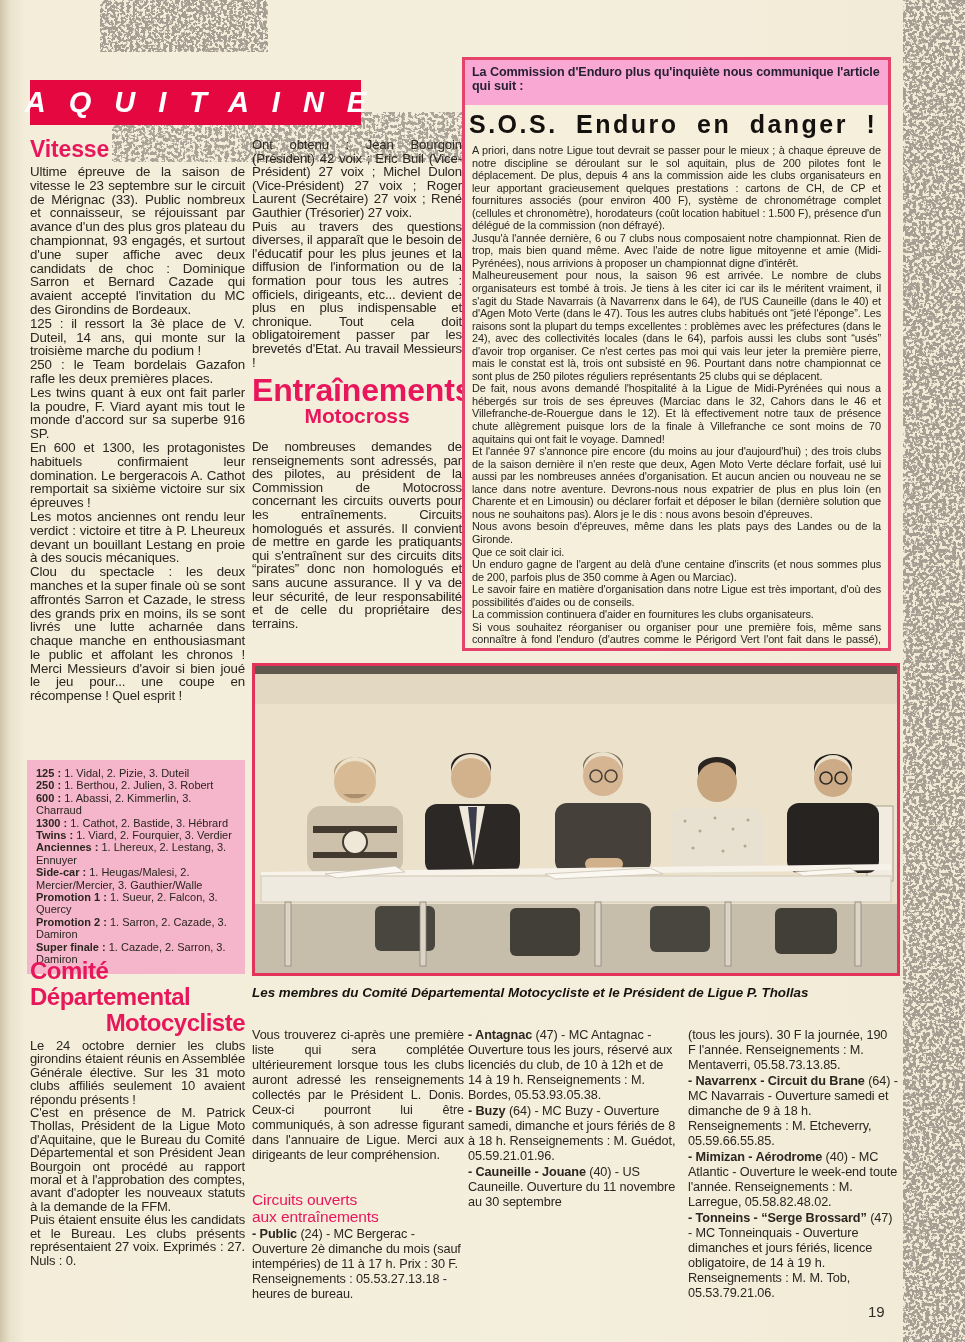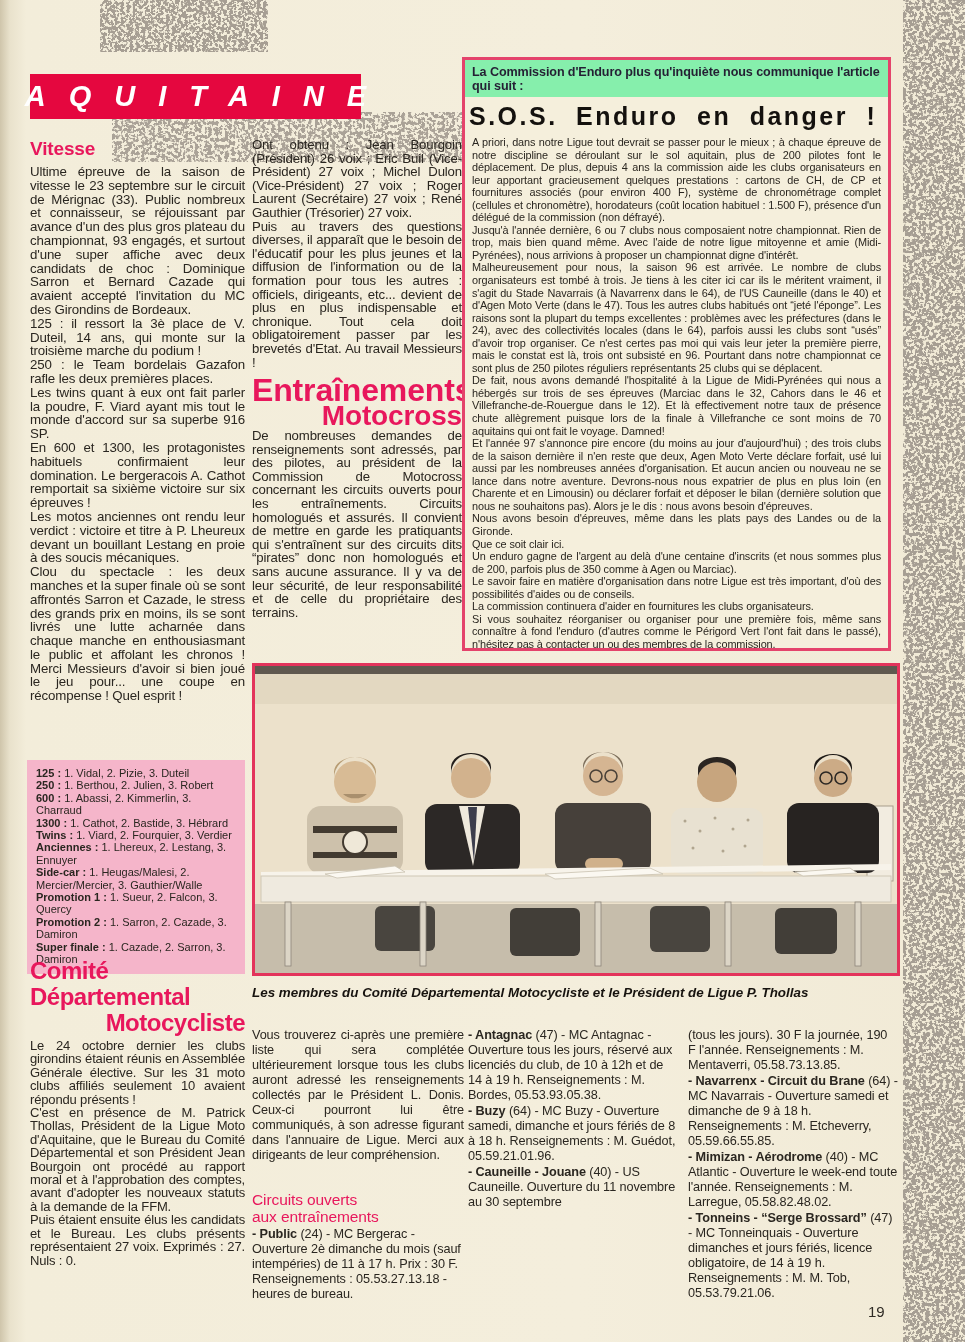--- a/index.html
+++ b/index.html
@@ -1,40 +1,40 @@
 <!DOCTYPE html>
 <html lang="fr"><head>
 <meta charset="utf-8">
 <style>
   html,body{margin:0;padding:0;background:#d9d0ba;}
   #page{position:relative;width:965px;height:1342px;overflow:hidden;
         background:linear-gradient(90deg,#cfc5ab 0px,#e9e2cc 10px,#f3edda 26px,#f4eedc 60%,#f1ead6 100%);
         font-family:"Liberation Sans", sans-serif;color:#2a2620;}
   svg.noise{position:absolute;pointer-events:none;}
   
-  .banner{position:absolute;left:30px;top:74px;width:331px;height:45px;background:#e5073f;
+  .banner{position:absolute;left:30px;top:80px;width:331px;height:45px;background:#e5073f;
           display:flex;align-items:center;justify-content:center;}
   .banner span{color:#ffffff;font-weight:bold;font-style:italic;font-size:29px;
                letter-spacing:23px;text-indent:23px;white-space:nowrap;}
   
   .col{position:absolute;text-align:justify;}
   .col p{margin:0;}
   .body13{font-size:13.3px;line-height:13.8px;letter-spacing:-0.15px;}
   .h-pink{color:#e8175c;font-weight:bold;margin:0;}
   .h-big{font-size:24px;line-height:26px;letter-spacing:-0.5px;}
   
   .results{position:absolute;left:27px;top:760px;width:218px;box-sizing:border-box;
            background:#f5b5ca;padding:7px 7px 8px 9px;font-size:11px;line-height:12.4px;}
   .results p{margin:0;text-align:left;}
   .results b{font-weight:bold;}
   
   .sos{position:absolute;left:462px;top:57px;width:429px;height:594px;box-sizing:border-box;
        border:3px solid #e4436b;background:#f5efdc;overflow:hidden;}
-  .sos-kicker{background:#86efac;color:#241f33;font-weight:bold;font-size:12.6px;
-              padding:5px 7px 4px 7px;letter-spacing:-0.1px;}
+  .sos-kicker{background:#f9a8d4;color:#241f33;font-weight:bold;font-size:12.6px;
+              padding:5px 7px 12px 7px;letter-spacing:-0.1px;}
   .sos-headline{font-size:25px;font-weight:bold;color:#14110e;letter-spacing:2.5px;
                 word-spacing:9px;padding:5px 8px 3px 4px;}
   .sos-body{padding:2px 7px 0 7px;}
   .sos-body p{margin:0;font-size:10.9px;line-height:12.55px;letter-spacing:-0.1px;text-align:justify;}
   
   .photo{position:absolute;left:252px;top:663px;width:648px;height:313px;box-sizing:border-box;
          border:3px solid #e3335b;background:#e9dec8;}
   .caption{position:absolute;left:252px;top:985px;width:648px;font-weight:bold;font-style:italic;
            font-size:13.4px;color:#17130f;text-align:left;}
   
@@ -70,21 +70,21 @@
       <feColorMatrix type="matrix" values="0 0 0 0 0.4  0 0 0 0 0.36  0 0 0 0 0.31  0 0 0 12 -5.4"></feColorMatrix>
       </filter>
     <rect width="100%" height="100%" filter="url(#nz2)"></rect>
   </svg>
 
   <div class="banner">
     <span>AQUITAINE</span>
   </div>
 
   <div class="col body13" style="left:30px;top:136px;width:215px;">
-    <p class="h-pink" style="font-size:19px;line-height:26px;margin-bottom:3px;text-align:left;">Vitesse</p>
+    <p class="h-pink" style="font-size:23px;line-height:26px;margin-bottom:3px;text-align:left;">Vitesse</p>
     <p>Ultime épreuve de la saison de vitesse le 23 septembre sur le circuit de Mérignac (33). Public nombreux et connaisseur, se réjouissant par avance d'un des plus gros plateau du championnat, 93 engagés, et surtout d'une super affiche avec deux candidats de choc : Dominique Sarron et Bernard Cazade qui avaient accepté l'invitation du MC des Girondins de Bordeaux.</p>
     <p>125 : il ressort la 3è place de V. Duteil, 14 ans, qui monte sur la troisième marche du podium !</p>
     <p>250 : le Team bordelais Gazafon rafle les deux premières places.</p>
     <p>Les twins quant à eux ont fait parler la poudre, F. Viard ayant mis tout le monde d'accord sur sa superbe 916 SP.</p>
     <p>En 600 et 1300, les protagonistes habituels confirmaient leur domination. Le bergeracois A. Cathot remportait sa sixième victoire sur six épreuves !</p>
     <p>Les motos anciennes ont rendu leur verdict : victoire et titre à P. Lheureux devant un bouillant Lestang en proie à des soucis mécaniques.</p>
     <p>Clou du spectacle : les deux manches et la super finale où se sont affrontés Sarron et Cazade, le stress des grands prix en moins, ils se sont livrés une lutte acharnée dans chaque manche en enthousiasmant le public et affolant les chronos ! Merci Messieurs d'avoir si bien joué le jeu pour... une coupe en récompense ! Quel esprit !</p>
   </div>
 
   <div class="results">
@@ -103,24 +103,24 @@
   <div class="col" style="left:30px;top:958px;width:215px;font-size:13px;line-height:13.4px;letter-spacing:-0.15px;">
     <p class="h-pink h-big" style="text-align:left;">Comité</p>
     <p class="h-pink h-big" style="text-align:left;">Départemental</p>
     <p class="h-pink h-big" style="text-align:right;margin-bottom:3px;">Motocycliste</p>
     <p>Le 24 octobre dernier les clubs girondins étaient réunis en Assemblée Générale élective. Sur les 31 moto clubs affiliés seulement 10 avaient répondu présents !</p>
     <p>C'est en présence de M. Patrick Thollas, Président de la Ligue Moto d'Aquitaine, que le Bureau du Comité Départemental et son Président Jean Bourgoin ont procédé au rapport moral et à l'approbation des comptes, avant d'adopter les nouveaux statuts à la demande de la FFM.</p>
     <p>Puis étaient ensuite élus les candidats et le Bureau. Les clubs présents représentaient 27 voix. Exprimés : 27. Nuls : 0.</p>
   </div>
 
   <div class="col" style="left:252px;top:138px;width:210px;font-size:13.2px;line-height:13.6px;letter-spacing:-0.15px;">
-    <p>Ont obtenu : Jean Bourgoin (Président) 26 voix ; Eric Buil (Vice-Président) 27 voix ; Michel Dulon (Vice-Président) 27 voix ; Roger Laurent (Secrétaire) 27 voix ; René Gauthier (Trésorier) 27 voix.</p>
+    <p>Ont obtenu : Jean Bourgoin (Président) 42 voix ; Eric Buil (Vice-Président) 27 voix ; Michel Dulon (Vice-Président) 27 voix ; Roger Laurent (Secrétaire) 27 voix ; René Gauthier (Trésorier) 27 voix.</p>
     <p>Puis au travers des questions diverses, il apparaît que le besoin de l'éducatif pour les plus jeunes et la diffusion de l'information ou de la formation pour tous les autres : officiels, dirigeants, etc... devient de plus en plus indispensable et chronique. Tout cela doit obligatoirement passer par les brevetés d'Etat. Au travail Messieurs !</p>
     <p class="h-pink" style="font-size:32px;line-height:25px;margin-top:9px;text-align:left;">Entraînements</p>
-    <p class="h-pink" style="font-size:28px;line-height:25px;margin-bottom:1px;text-align:right;">Motocross</p>
+    <p class="h-pink" style="font-size:21px;line-height:25px;margin-bottom:12px;text-align:center;">Motocross</p>
     <p>De nombreuses demandes de renseignements sont adressés, par des pilotes, au président de la Commission de Motocross concernant les circuits ouverts pour les entraînements. Circuits homologués et assurés. Il convient de mettre en garde les pratiquants qui s'entraînent sur des circuits dits “pirates” donc non homologués et sans aucune assurance. Il y va de leur sécurité, de leur responsabilité et de celle du propriétaire des terrains.</p>
   </div>
 
   <div class="sos">
     <div class="sos-kicker">La Commission d'Enduro plus qu'inquiète nous communique l'article qui suit :</div>
     <div class="sos-headline">S.O.S. Enduro en danger !</div>
     <div class="sos-body">
       <p>A priori, dans notre Ligue tout devrait se passer pour le mieux ; à chaque épreuve de notre discipline se déroulant sur le sol aquitain, plus de 200 pilotes font le déplacement. De plus, depuis 4 ans la commission aide les clubs organisateurs en leur apportant gracieusement quelques prestations : cartons de CH, de CP et fournitures associés (pour environ 400 F), système de chronométrage complet (cellules et chronomètre), horodateurs (coût location habituel : 1.500 F), présence d'un délégué de la commission (non défrayé).</p>
       <p>Jusqu'à l'année dernière, 6 ou 7 clubs nous composaient notre championnat. Rien de trop, mais bien quand même. Avec l'aide de notre ligue mitoyenne et amie (Midi-Pyrénées), nous arrivions à proposer un championnat digne d'intérêt.</p>
       <p>Malheureusement pour nous, la saison 96 est arrivée. Le nombre de clubs organisateurs est tombé à trois. Je tiens à les citer ici car ils le méritent vraiment, il s'agit du Stade Navarrais (à Navarrenx dans le 64), de l'US Cauneille (dans le 40) et d'Agen Moto Verte (dans le 47). Tous les autres clubs habitués ont “jeté l'éponge”. Les raisons sont la plupart du temps excellentes : problèmes avec les préfectures (dans le 24), avec des collectivités locales (dans le 64), parfois aussi les clubs sont “usés” d'avoir trop organiser. Ce n'est certes pas moi qui vais leur jeter la première pierre, mais le constat est là, trois ont subsisté en 96. Pourtant dans notre championnat ce sont plus de 250 pilotes réguliers représentants 25 clubs qui se déplacent.</p>

